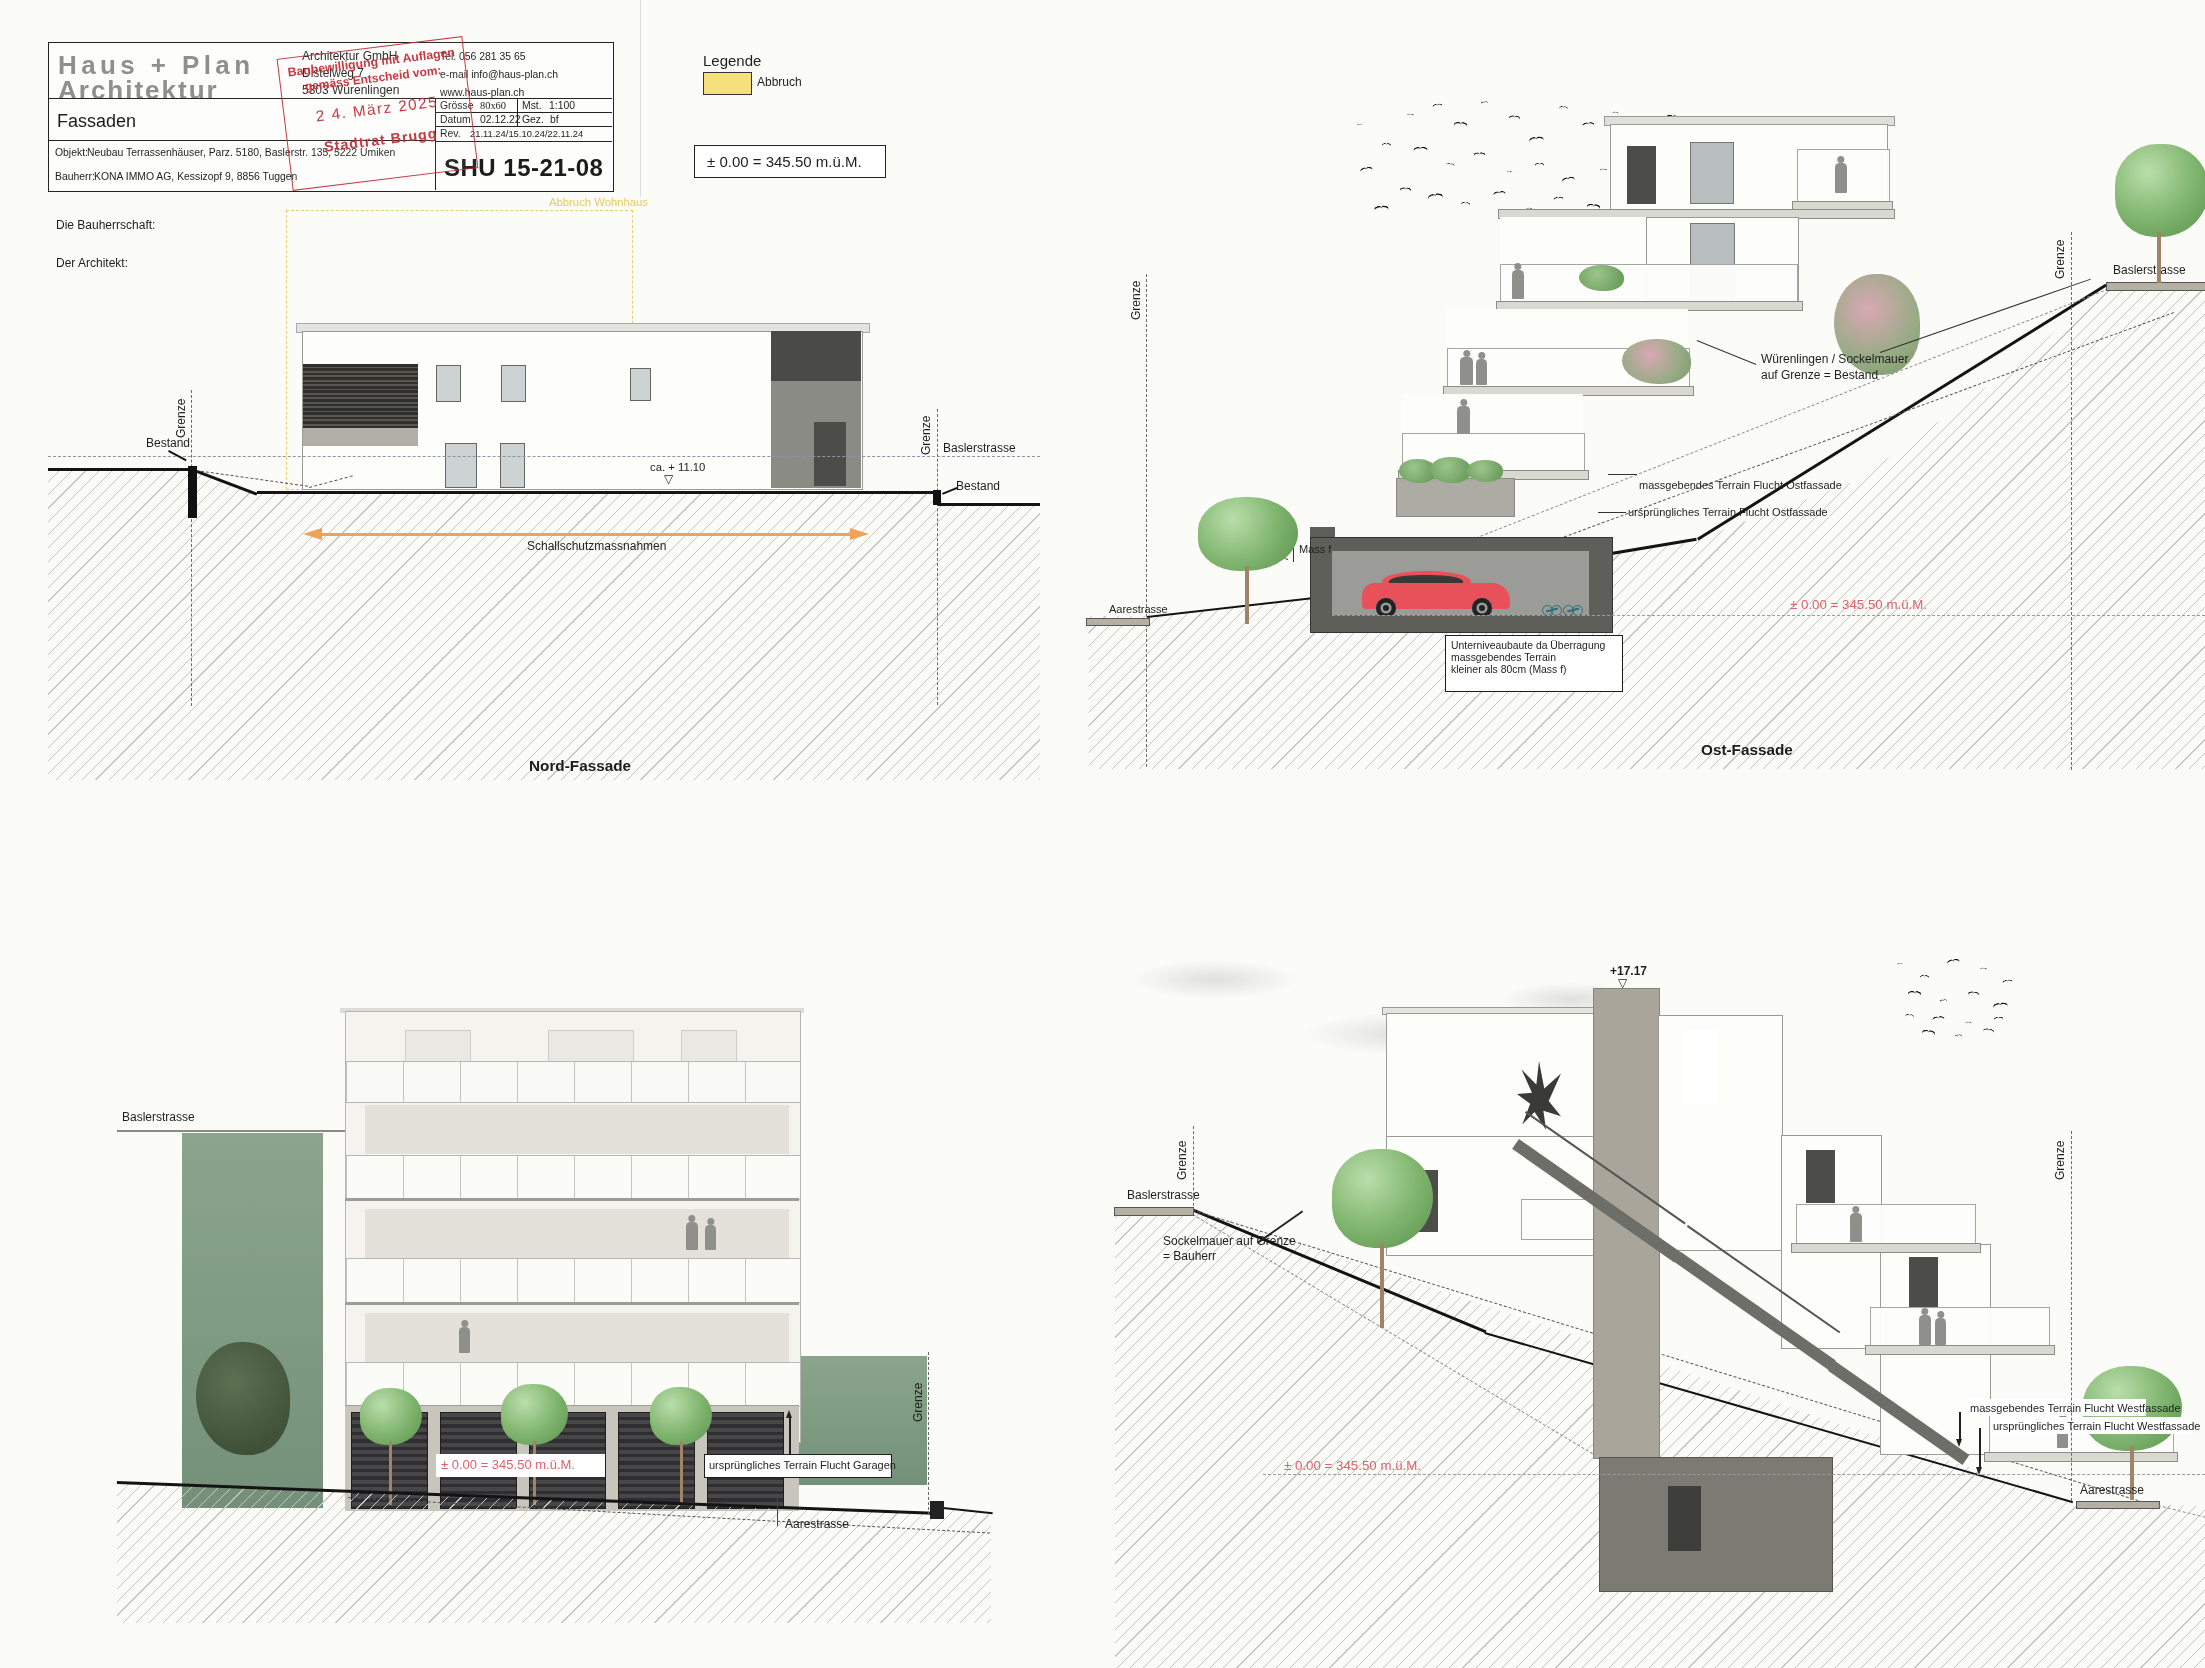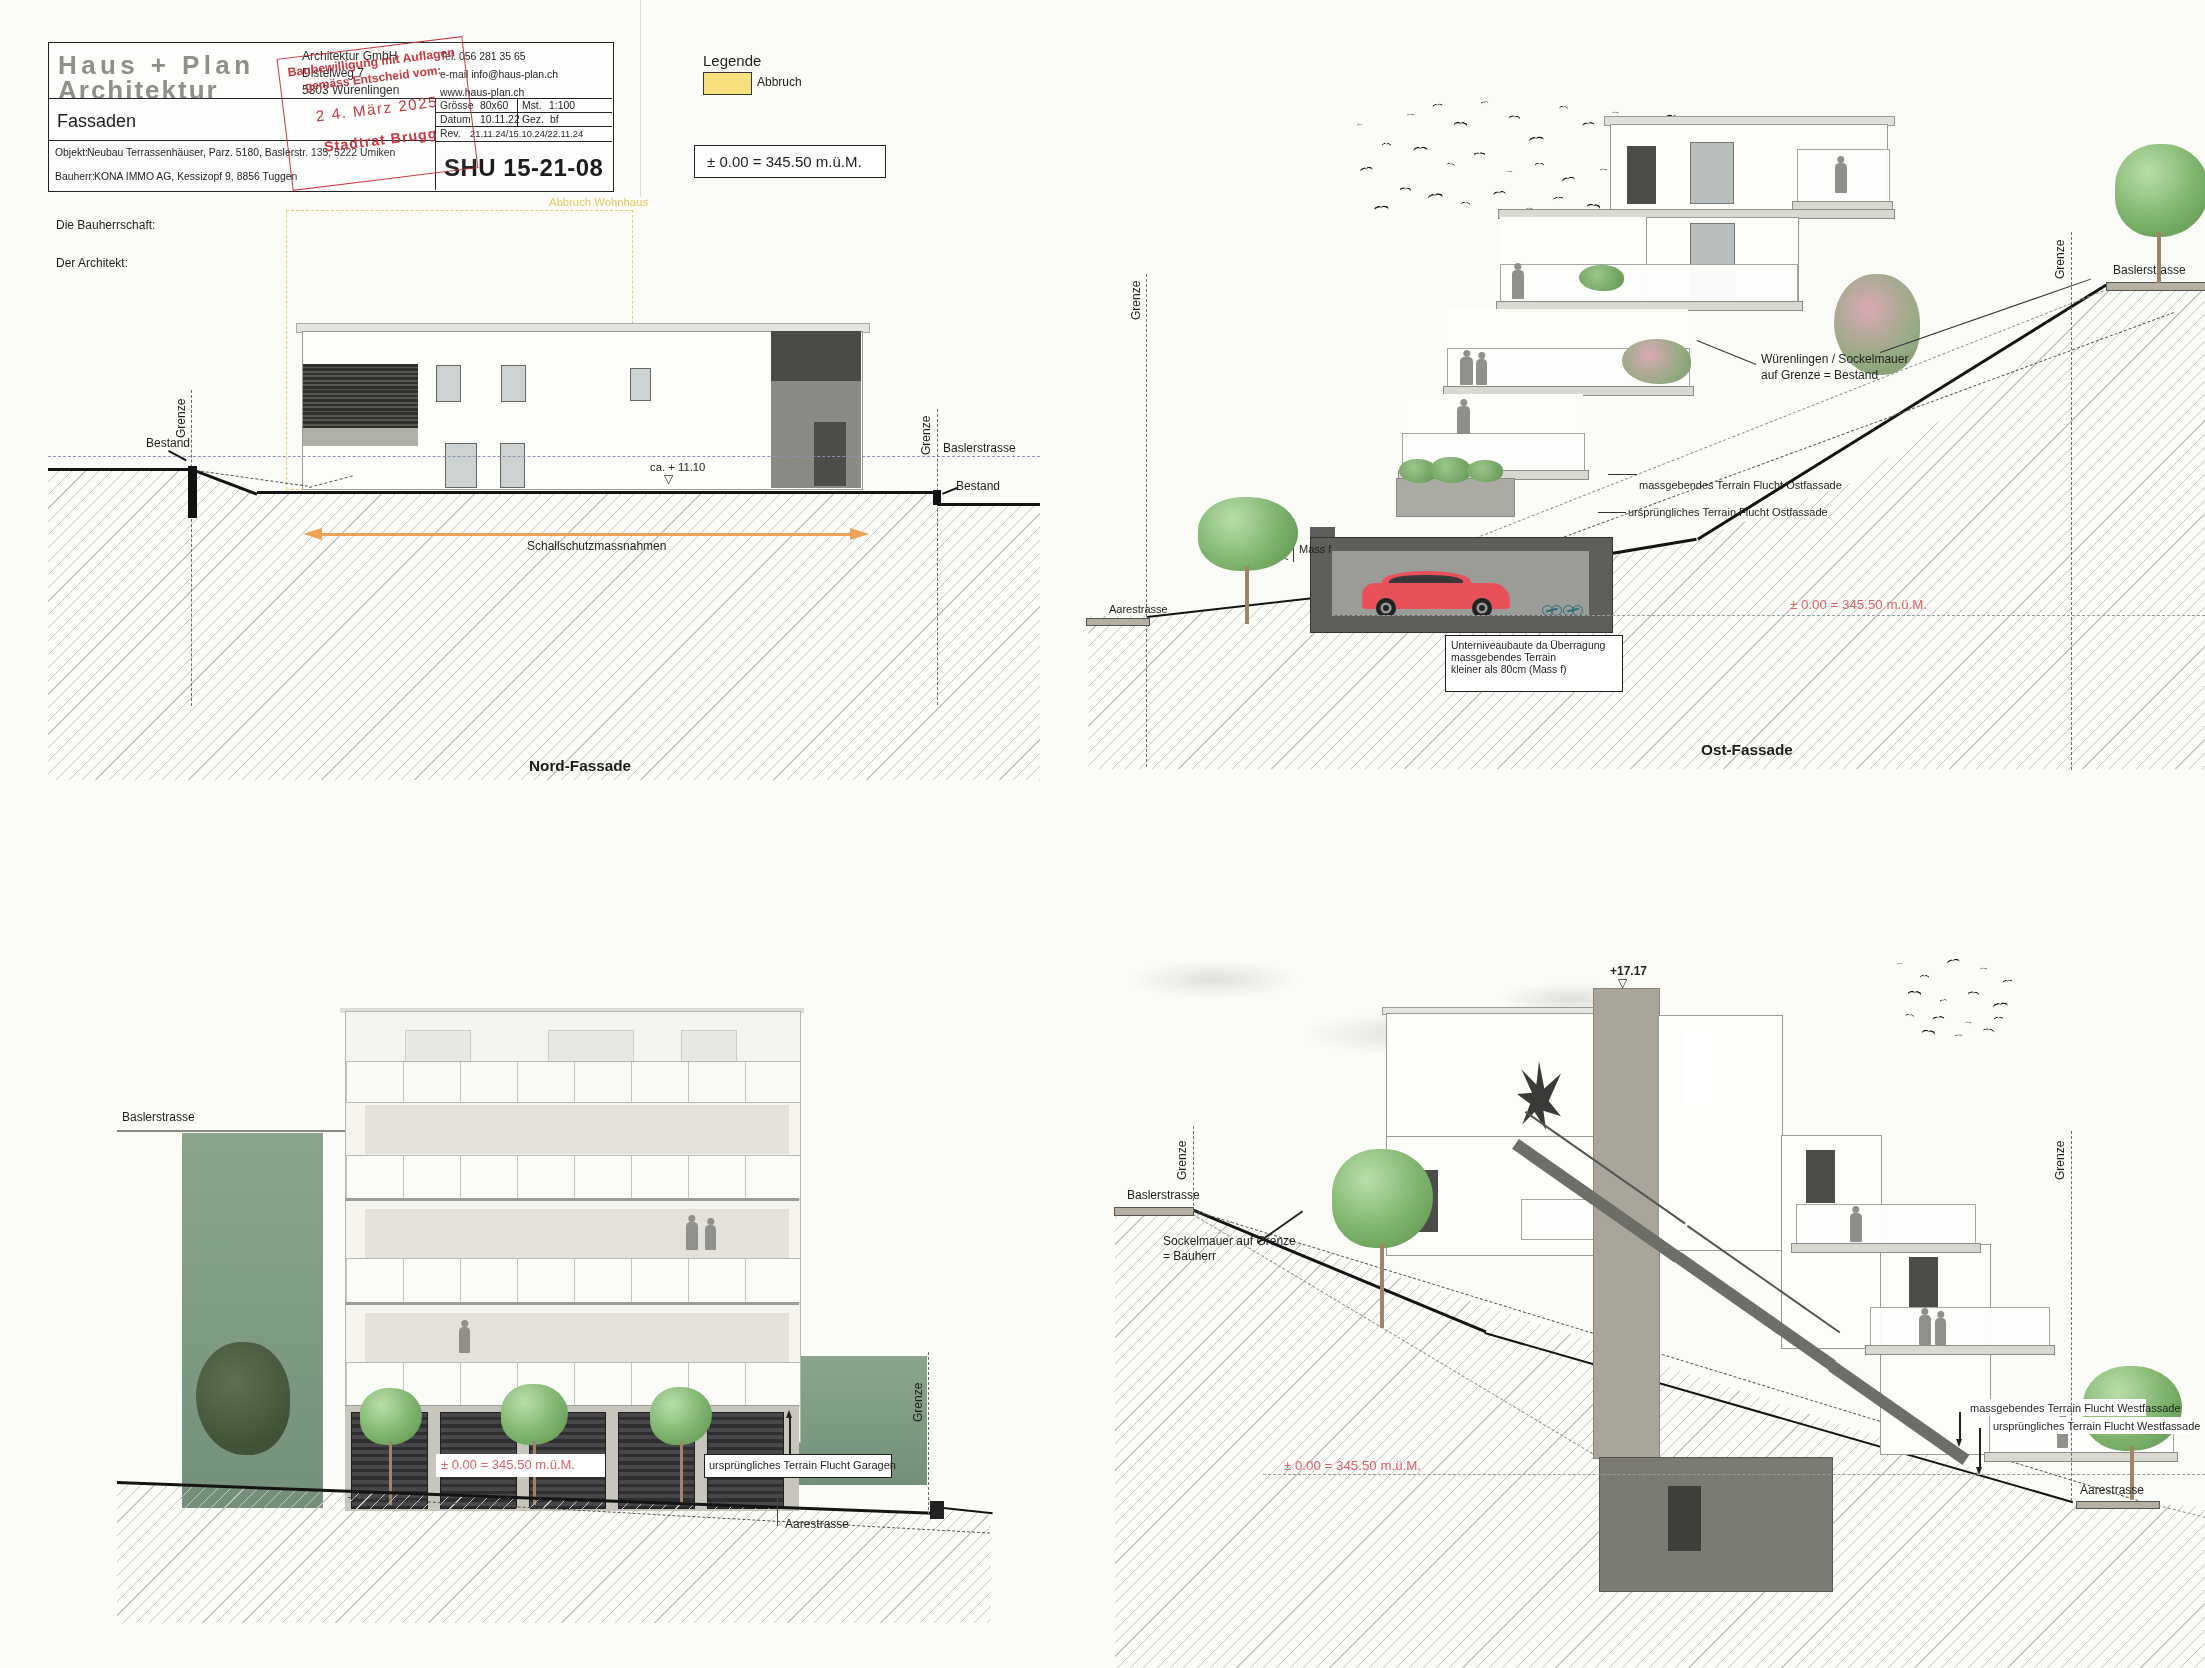--- a/index.html
+++ b/index.html
@@ -86,25 +86,25 @@
   <div class="lbl small" style="left:440px;top:87px;">www.haus-plan.ch</div>
   <div class="tb-line" style="left:48px;top:98px;width:564px;height:1.2px;"></div>
   <div class="doctitle">Fassaden</div>
 
   <div class="tb-line" style="left:435px;top:98px;width:1.2px;height:92px;"></div>
   <div class="tb-line" style="left:517px;top:98px;width:1px;height:29px;"></div>
   <div class="tb-line" style="left:435px;top:112px;width:177px;height:0.7px;"></div>
   <div class="tb-line" style="left:435px;top:126px;width:177px;height:0.7px;"></div>
   <div class="tb-line" style="left:435px;top:141px;width:177px;height:0.7px;"></div>
   <div class="lbl small" style="left:440px;top:100px;">Grösse</div>
-  <div class="lbl small" style="left:480px;top:100px;">80x60</div>
+  <div class="lbl small" style="left:480px;top:100px;font-family:Liberation Serif, serif;">80x60</div>
   <div class="lbl small" style="left:522px;top:100px;">Mst.</div>
   <div class="lbl small" style="left:549px;top:100px;">1:100</div>
   <div class="lbl small" style="left:440px;top:114px;">Datum</div>
-  <div class="lbl small" style="left:480px;top:114px;">10.11.22</div>
+  <div class="lbl small" style="left:480px;top:114px;">02.12.22</div>
   <div class="lbl small" style="left:522px;top:114px;">Gez.</div>
   <div class="lbl small" style="left:550px;top:114px;">bf</div>
   <div class="lbl small" style="left:440px;top:128px;">Rev.</div>
   <div class="lbl" style="left:470px;top:129px;font-size:9.4px;">21.11.24/15.10.24/22.11.24</div>
   <div class="tb-line" style="left:48px;top:140px;width:388px;height:1.2px;"></div>
   <div class="lbl small" style="left:55px;top:147px;">Objekt:</div>
   <div class="lbl small" style="left:87px;top:147px;">Neubau Terrassenhäuser, Parz. 5180, Baslerstr. 135, 5222 Umiken</div>
   <div class="lbl small" style="left:55px;top:171px;">Bauherr:</div>
   <div class="lbl small" style="left:94px;top:171px;">KONA IMMO AG, Kessizopf 9, 8856 Tuggen</div>
   <div class="plannum">SHU 15-21-08</div>

